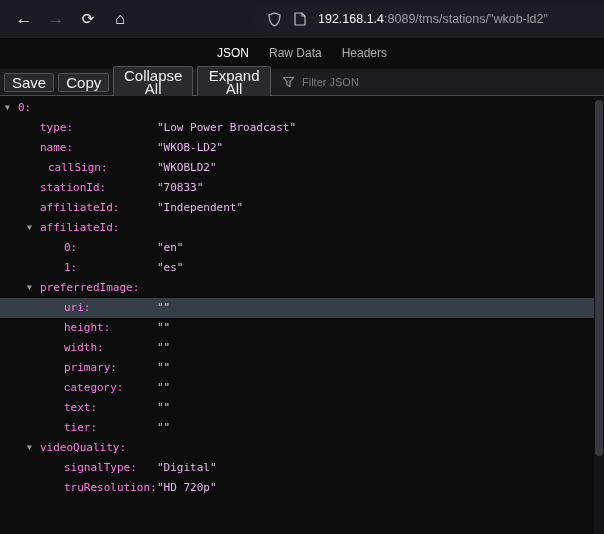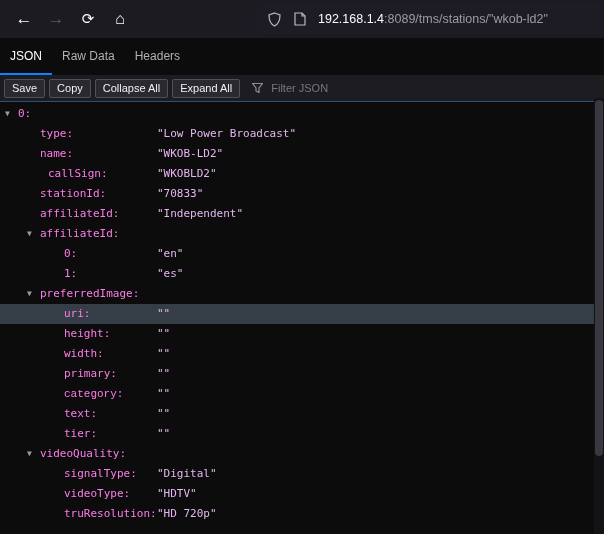--- a/index.html
+++ b/index.html
@@ -9,27 +9,27 @@
   .nav-toolbar{height:38px;background:#1c1b22;display:flex;align-items:center;padding:0 0 0 8px;box-sizing:border-box;}
   .navbtn{width:32px;height:30px;display:flex;align-items:center;justify-content:center;color:#fbfbfe;font-size:17px;border-radius:4px;cursor:pointer;user-select:none;}
   .navbtn.disabled{color:#5a5a60;}
   .urlbar{flex:1;height:30px;margin-left:118px;background:#1d1c24;border-radius:6px 0 0 6px;display:flex;align-items:center;padding-left:12px;box-sizing:border-box;min-width:0;}
   .urlbar .ubicon{display:flex;align-items:center;justify-content:center;width:16px;height:16px;margin-right:10px;color:#b9b9c0;flex:none;}
   .url-text{font-size:12.5px;white-space:nowrap;overflow:hidden;}
   .url-host{color:#fbfbfe;}
   .url-path{color:#9b9ba2;}
 
   
-  .viewer-tabs{height:37px;background:#0c0c0d;display:flex;align-items:stretch;}
+  .viewer-tabs{height:31px;background:#0c0c0d;display:flex;align-items:stretch;justify-content:center;}
   .vtab{padding:0 10px;display:flex;align-items:center;font-size:12px;color:#b1b1b3;cursor:pointer;border-bottom:2px solid transparent;box-sizing:border-box;}
   .vtab.active{color:#ffffff;border-bottom:2px solid #0a84ff;}
 
   
   .viewer-toolbar{height:26px;background:#1d1d21;border-bottom:1px solid #2b4f7d;display:flex;align-items:center;padding-left:4px;box-sizing:content-box;}
-  .vbtn{font-family:"Liberation Sans",sans-serif;font-size:11px;color:#f0f0f4;background:#2a2a2e;border:1px solid #505055;border-radius:2px;padding:2px 7px;margin-right:4px;cursor:pointer;line-height:13px;}
+  .vbtn{font-family:"Liberation Sans",sans-serif;font-size:15px;color:#f0f0f4;background:#2a2a2e;border:1px solid #505055;border-radius:2px;padding:2px 7px;margin-right:4px;cursor:pointer;line-height:13px;}
   .filter-wrap{display:flex;align-items:center;margin-left:8px;flex:1;}
   .funnel{margin-right:6px;display:flex;align-items:center;}
   .filter-input{background:transparent;border:none;outline:none;color:#d7d7db;font-size:11px;font-family:"Liberation Sans",sans-serif;width:300px;}
   .filter-input::placeholder{color:#77777d;}
 
   
   .json-tree{position:relative;height:436px;padding-top:2px;box-sizing:border-box;font-family:"DejaVu Sans Mono","Liberation Mono",monospace;font-size:11px;background:#0c0c0d;overflow:hidden;}
   .tree-row{position:relative;height:20px;line-height:20px;white-space:nowrap;}
   .tree-row.highlighted{background:#353d46;}
   .twisty{position:absolute;top:0;font-size:8px;color:#9b9b9e;line-height:20px;}
@@ -156,24 +156,20 @@
     </div>
     <div class="tree-row">
       <span class="twisty" style="left: 27px;">▼</span>
       <span class="tree-key" style="left: 40px;">videoQuality:</span>
     </div>
     <div class="tree-row">
       <span class="tree-key" style="left: 64px;">signalType:</span>
       <span class="tree-value">"Digital"</span>
     </div>
     <div class="tree-row">
-      <span class="tree-key" style="left: 64px;">videoType:</span>
-      <span class="tree-value">"HDTV"</span>
-    </div>
-    <div class="tree-row">
       <span class="tree-key" style="left: 64px;">truResolution:</span>
       <span class="tree-value">"HD 720p"</span>
     </div>
   </div>
 
 <div class="scrollbar-track">
   <div class="scrollbar-thumb"></div>
 </div>
 
 </body></html>

